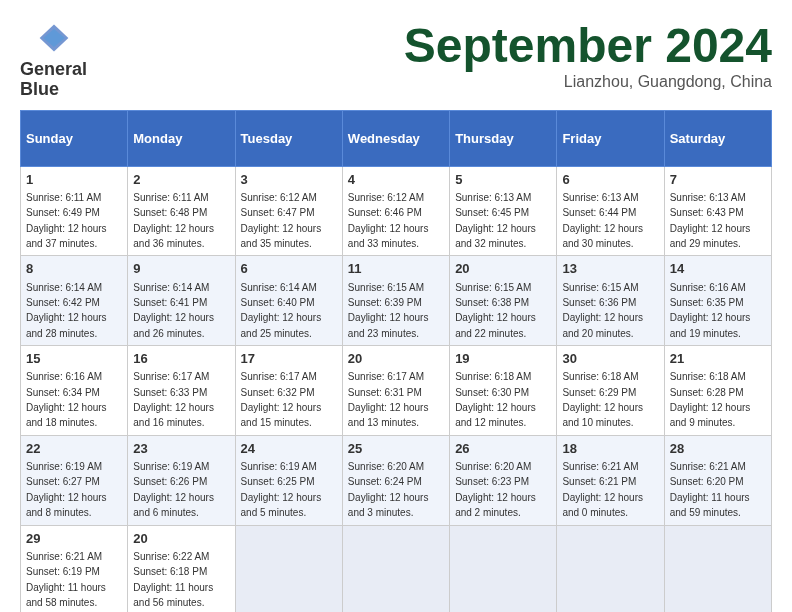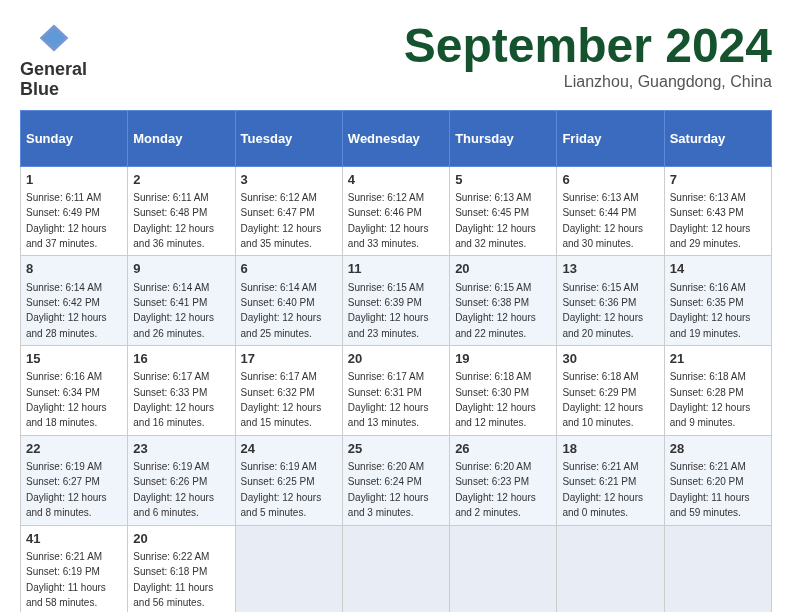--- a/index.html
+++ b/index.html
@@ -242,21 +242,21 @@
         <span class="day-num">18</span>
         <span class="day-info">Sunrise: 6:21 AM<br>Sunset: 6:21 PM<br>Daylight: 12 hours and 0 minutes.</span>
       </td>
         <td>
         <span class="day-num">28</span>
         <span class="day-info">Sunrise: 6:21 AM<br>Sunset: 6:20 PM<br>Daylight: 11 hours and 59 minutes.</span>
       </td>
       </tr>
       <tr>
         <td>
-        <span class="day-num">41</span>
+        <span class="day-num">29</span>
         <span class="day-info">Sunrise: 6:21 AM<br>Sunset: 6:19 PM<br>Daylight: 11 hours and 58 minutes.</span>
       </td>
         <td>
         <span class="day-num">20</span>
         <span class="day-info">Sunrise: 6:22 AM<br>Sunset: 6:18 PM<br>Daylight: 11 hours and 56 minutes.</span>
       </td>
         <td class="empty"></td>
         <td class="empty"></td>
         <td class="empty"></td>
         <td class="empty"></td>

